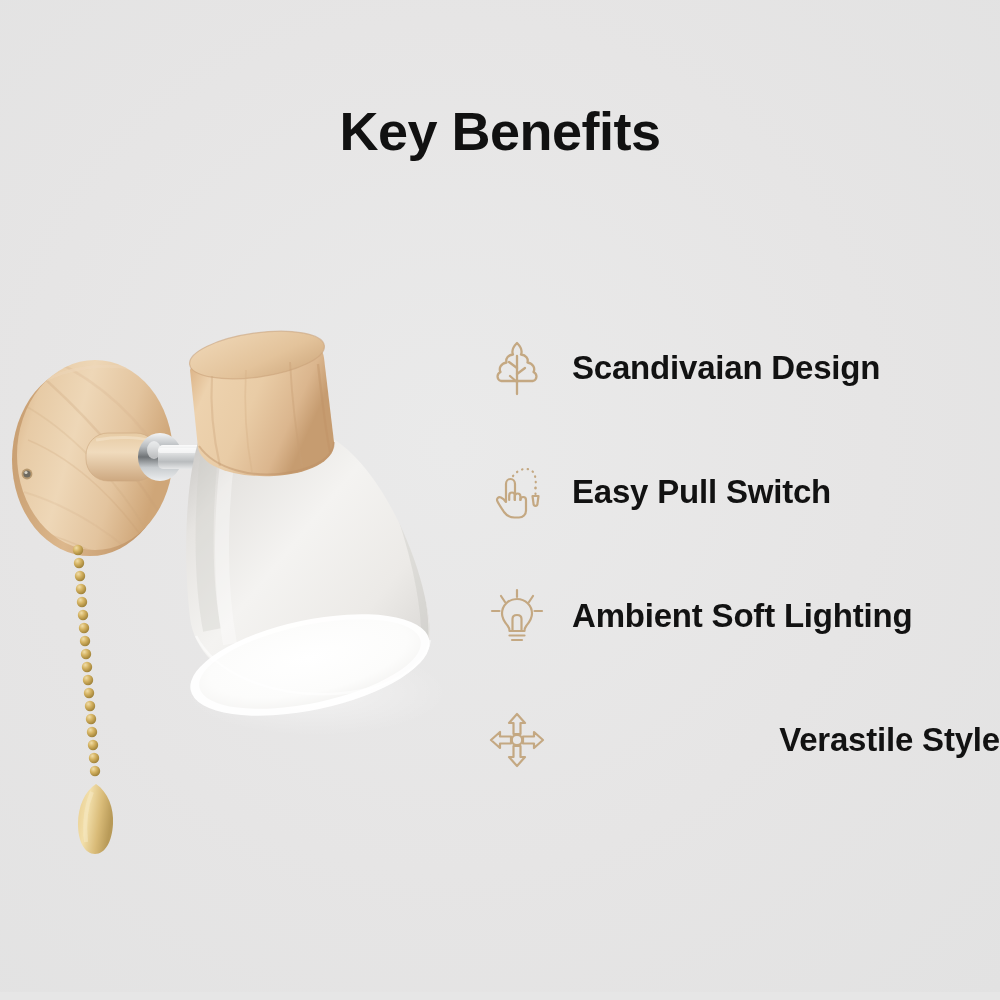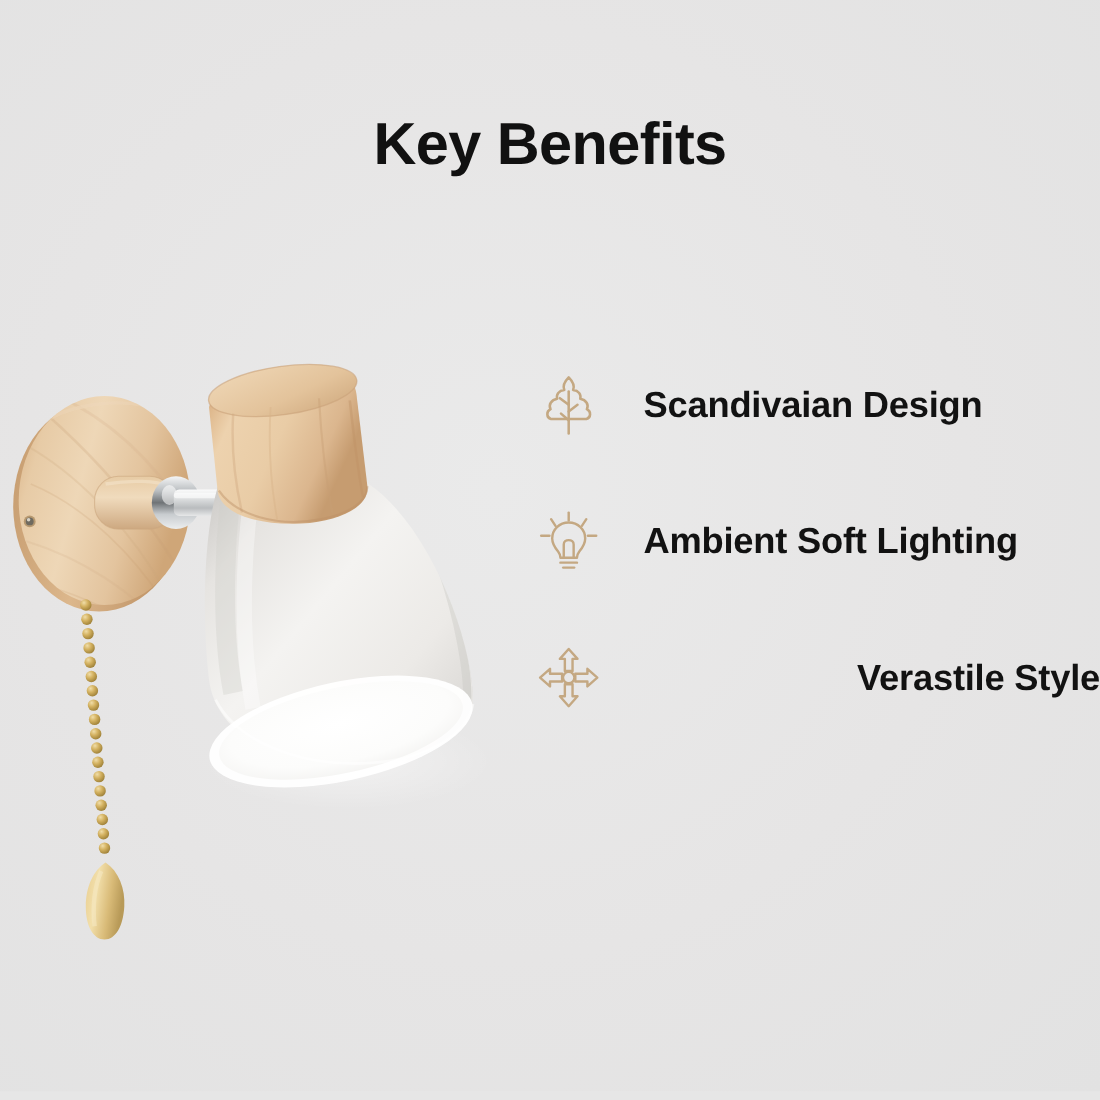--- a/index.html
+++ b/index.html
@@ -51,21 +51,21 @@
   .benefit-icon {
     width: 62px;
     height: 62px;
     flex: 0 0 62px;
     display: flex;
     align-items: center;
     justify-content: center;
   }
   .benefit-icon svg { display: block; }
   .benefit-label {
-    margin-left: 37px;
+    margin-left: 24px;
     font-size: 33px;
     font-weight: bold;
     color: #121212;
     white-space: nowrap;
     letter-spacing: -0.2px;
   }
 
   
   #lamp-figure {
     position: absolute;
@@ -302,20 +302,47 @@
                    C 22.5 13 24 9 28 5 Z"></path>
           <path d="M28 18 L28 56"></path>
           <path d="M28 30 L20 24"></path>
           <path d="M28 36 L36 30"></path>
           <path d="M28 44 L21 38"></path>
         </svg>
       </span>
       <span class="benefit-label">Scandivaian Design</span>
     </div>
 
+    <div class="benefit-row">
+      <span class="benefit-icon">
+        <svg width="58" height="60" viewBox="0 0 58 60" fill="none" stroke="#c4a882" stroke-width="2.2" stroke-linecap="round" stroke-linejoin="round">
+
+          <path d="M18 22
+                   L18 40
+                   C 18 40 15.5 36.5 13 35.5
+                   C 10.5 34.5 8 36.5 9.5 39.5
+                   C 11 42.5 14 47 16 50
+                   C 18.5 53.5 22 55.5 26.5 55.5
+                   L 31 55.5
+                   C 35 55.5 38 52.5 38 48.5
+                   L 38 38
+                   C 38 36.3 36.8 35 35.2 35
+                   C 33.6 35 32.4 36.3 32.4 38"></path>
+          <path d="M32.4 38 L32.4 34.5 C32.4 32.8 31.2 31.5 29.6 31.5 C28 31.5 26.8 32.8 26.8 34.5 L26.8 38"></path>
+          <path d="M26.8 38 L26.8 33.5 C26.8 31.8 25.6 30.5 24 30.5 C22.4 30.5 21.2 31.8 21.2 33.5 L21.2 38"></path>
+          <path d="M18 22 C18 19 20 17 22.5 17 C25 17 27 19 27 22 L27 31"></path>
+
+          <path d="M25 14 C31 6 41 5 45 10 C48 13.5 48 20 47.5 26" stroke-dasharray="0.4 5.2"></path>
+          <path d="M47.5 26 L47.5 33" stroke-dasharray="0.4 5.2"></path>
+
+          <path d="M44.5 34 L50.5 34 L49.5 41.5 C49.5 43 48.7 43.8 47.5 43.8 C46.3 43.8 45.5 43 45.5 41.5 Z"></path>
+        </svg>
+      </span>
+      <span class="benefit-label">Easy Pull Switch</span>
+    </div>
 
     <div class="benefit-row">
       <span class="benefit-icon">
         <svg width="60" height="60" viewBox="0 0 60 60" fill="none" stroke="#c4a882" stroke-width="2.2" stroke-linecap="round" stroke-linejoin="round">
 
           <path d="M30 4 L30 11"></path>
           <path d="M14 10 L18 16"></path>
           <path d="M46 10 L42 16"></path>
           <path d="M5 25 L12.5 25"></path>
           <path d="M55 25 L47.5 25"></path>

